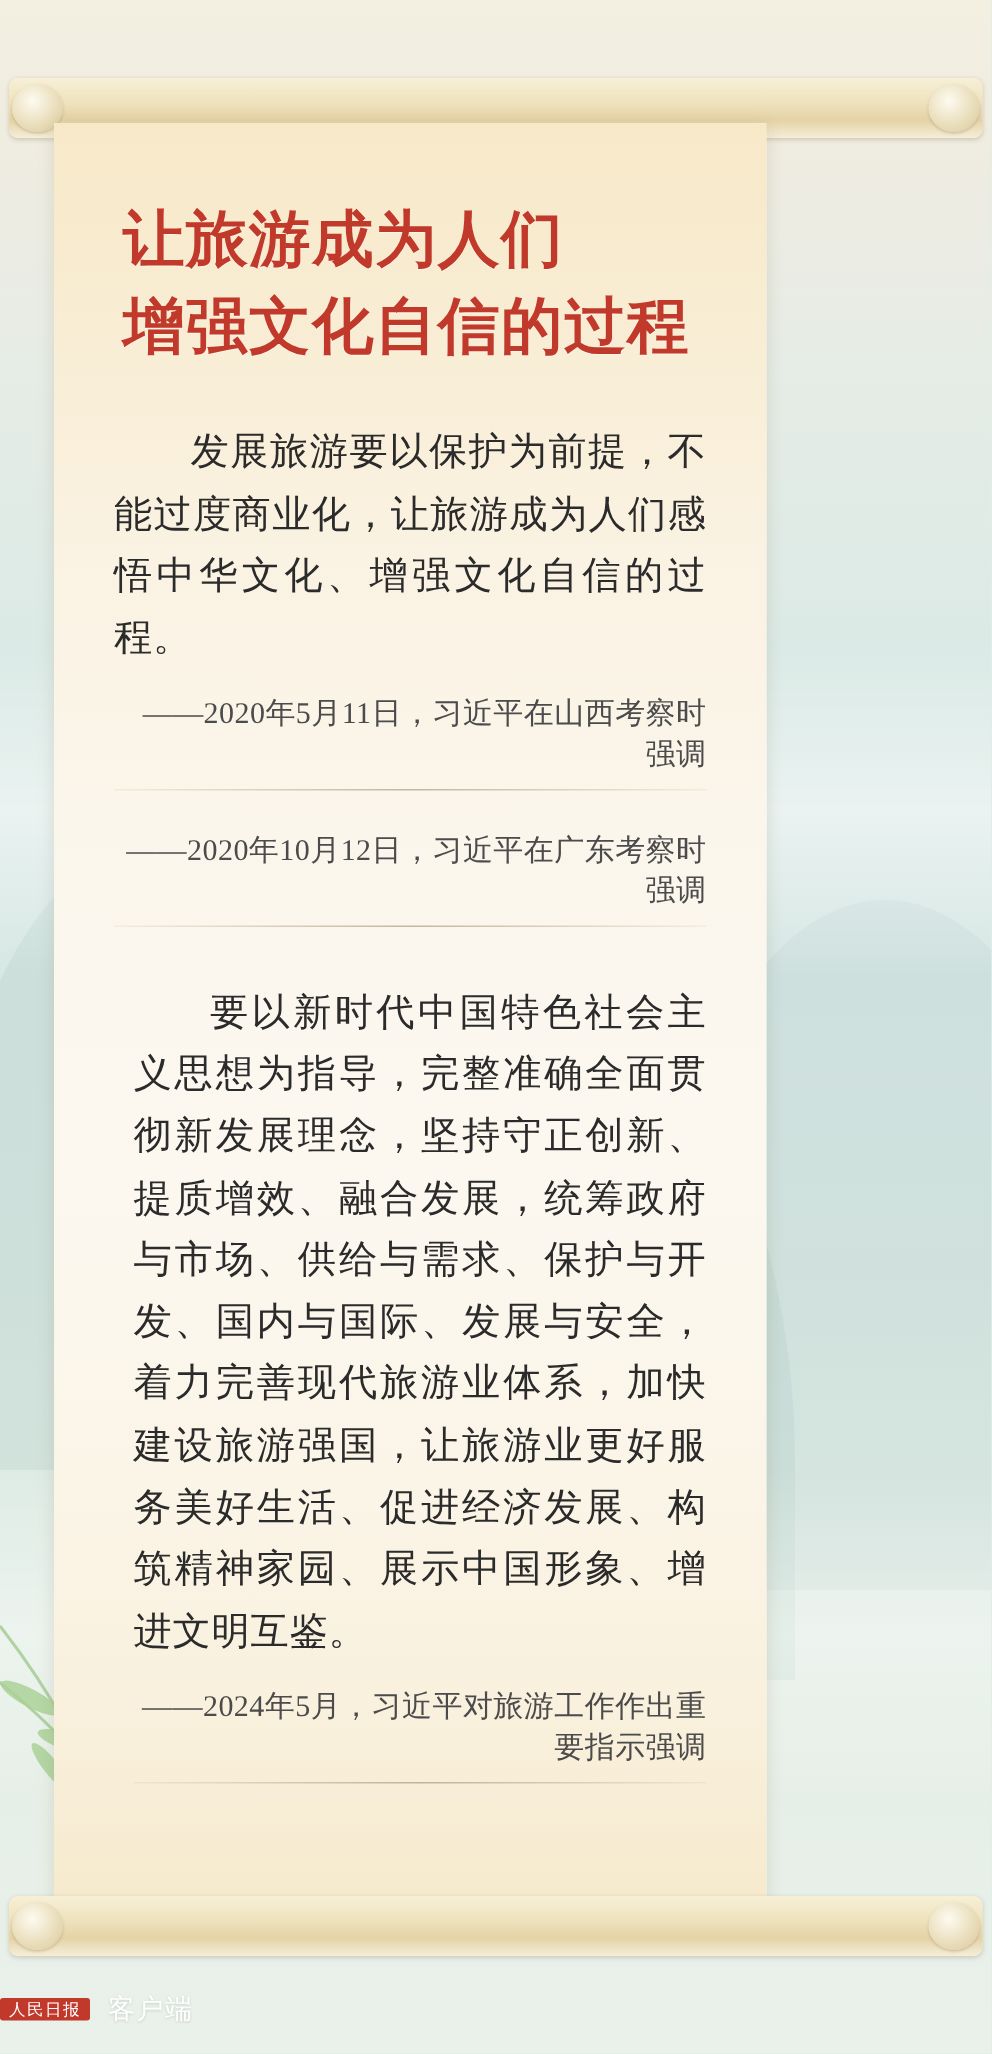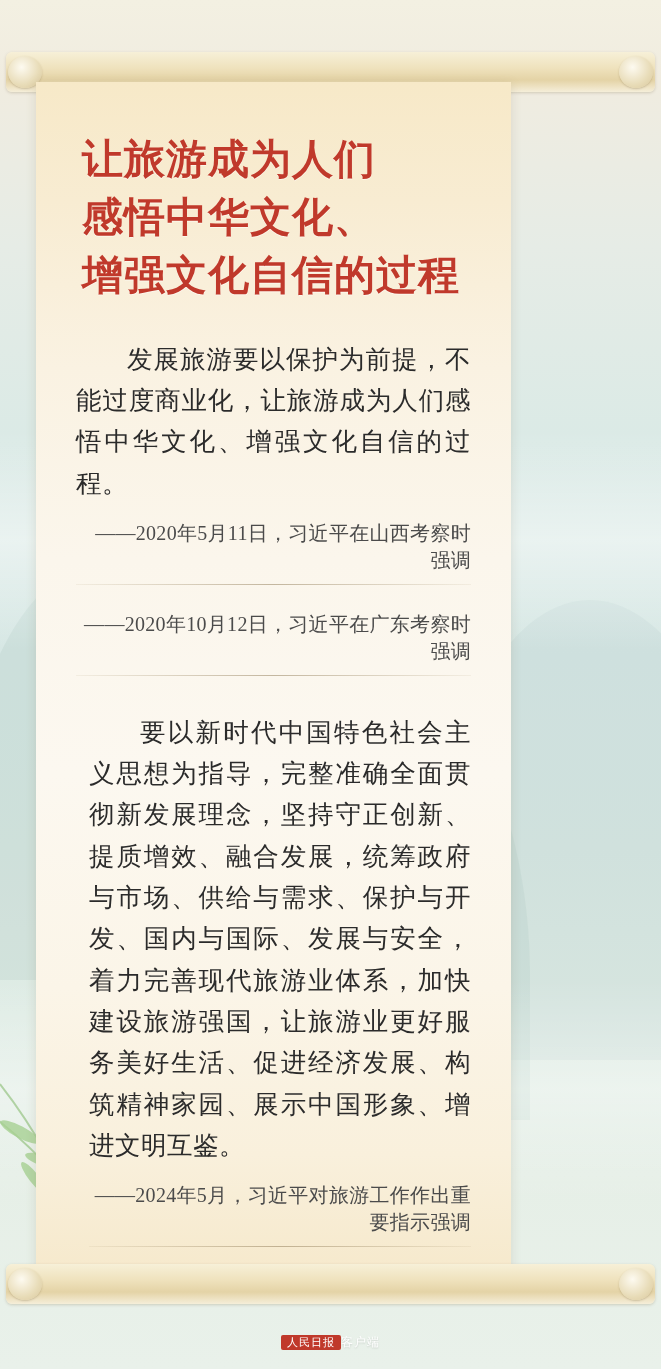--- a/index.html
+++ b/index.html
@@ -143,40 +143,39 @@
   }
   .block.b3 { margin-top: 36px; margin-left: 13px; }
 
   
   .footer {
     position: absolute;
     left: 0; right: 0;
     bottom: 18px;
     display: flex;
     align-items: center;
-    justify-content: center;
-    gap: 0;
+    gap: 12px;
   }
   .logo-badge {
     display: inline-flex;
     align-items: center;
     justify-content: center;
     padding: 2px 6px;
     background: #c0392b;
     color: #fff;
     font-family: "DejaVu Sans", "Liberation Sans", sans-serif;
     font-size: 11px;
     line-height: 1;
     letter-spacing: 1px;
     border-radius: 2px;
   }
   .footer-text {
     color: #ffffff;
     font-family: "DejaVu Sans", "Liberation Sans", sans-serif;
-    font-size: 12px;
+    font-size: 18px;
     letter-spacing: 1px;
     text-shadow: 0 1px 2px rgba(0,0,0,0.15);
   }
 </style>
 </head>
 <body>
 
 <div id="page">
 
   <div class="bg-mountain m1"></div>
@@ -204,21 +203,20 @@
 
     <div class="scroll-roll roll-top">
       <div class="roll-cap left"></div>
       <div class="roll-cap right"></div>
     </div>
 
     <div class="scroll-body">
 
       <div class="title">
         <span class="tline">让旅游成为人们</span>
-        <span class="tline indent">感悟中华文化、</span>
         <span class="tline indent">增强文化自信的过程</span>
       </div>
 
       <div class="blocks">
 
         <div class="block b1">
           <div class="quote">发展旅游要以保护为前提，不能过度商业化，让旅游成为人们感悟中华文化、增强文化自信的过程。</div>
           <div class="attrib">——2020年5月11日，习近平在山西考察时强调</div>
           <div class="rule"></div>
         </div>

